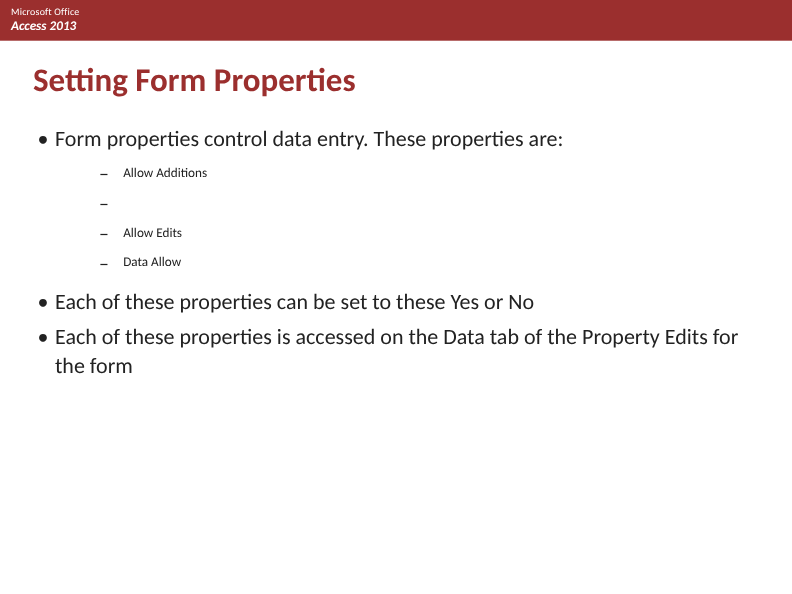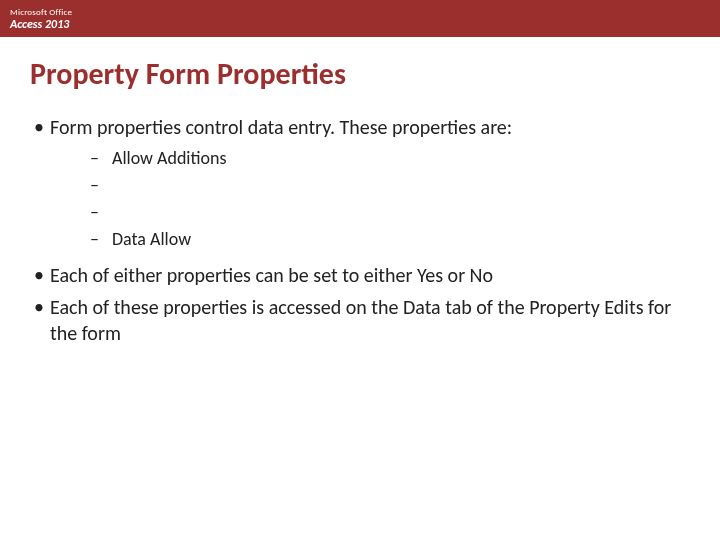--- a/index.html
+++ b/index.html
@@ -9,63 +9,64 @@
   .ms-office { font-size: 9px; font-weight: 400; letter-spacing: 0.2px; }
   .access-line { font-size: 12px; font-weight: 700; margin-top: 0px; font-style: italic; }
   .title { color: #9b2f2e; font-size: 30px; font-weight: 700; margin: 18px 0 22px 30px; }
   .body { flex: 1; padding: 0 34px 0 34px; color: #222; }
   .bullet-row { display: flex; align-items: flex-start; margin-bottom: 6px; }
   .bullet-dot { width: 16px; font-size: 20px; line-height: 26px; text-align: left; }
   .bullet-text { font-size: 20px; line-height: 26px; flex: 1; }
   .sublist { margin: 4px 0 10px 56px; }
   .sub-row { display: flex; align-items: flex-start; margin-bottom: 2px; }
   .sub-dash { width: 22px; font-size: 18px; line-height: 25px; }
-  .sub-text { font-size: 18px; line-height: 25px; }
+  .sub-text { font-size: 12px; line-height: 25px; }
   .footer-band { background: #9b2f2e; color: #fff; display: flex; justify-content: space-between; align-items: center; padding: 4px 14px 4px 26px; font-size: 10px; }
   .page-num { font-size: 12px; }
 </style>
 </head>
 <body>
 
 <div class="slide">
 
   <div class="header-band">
     <div class="ms-office">Microsoft Office</div>
     <div class="access-line">Access 2013</div>
   </div>
 
-  <div class="title">Property Form Properties</div>
+  <div class="title">Setting Form Properties</div>
 
   <div class="body">
 
     <div class="bullet-row">
       <div class="bullet-dot">•</div>
       <div class="bullet-text">Form properties control data entry. These properties are:</div>
     </div>
 
     <div class="sublist">
       <div class="sub-row">
         <div class="sub-dash">–</div>
         <div class="sub-text">Allow Additions</div>
       </div>
       <div class="sub-row">
         <div class="sub-dash">–</div>
       </div>
       <div class="sub-row">
         <div class="sub-dash">–</div>
+        <div class="sub-text">Allow Edits</div>
       </div>
       <div class="sub-row">
         <div class="sub-dash">–</div>
         <div class="sub-text">Data Allow</div>
       </div>
     </div>
 
     <div class="bullet-row">
       <div class="bullet-dot">•</div>
-      <div class="bullet-text">Each of either properties can be set to either Yes or No</div>
+      <div class="bullet-text">Each of these properties can be set to these Yes or No</div>
     </div>
 
     <div class="bullet-row">
       <div class="bullet-dot">•</div>
       <div class="bullet-text">Each of these properties is accessed on the Data tab of the Property Edits for the form</div>
     </div>
 
   </div>
 
 

